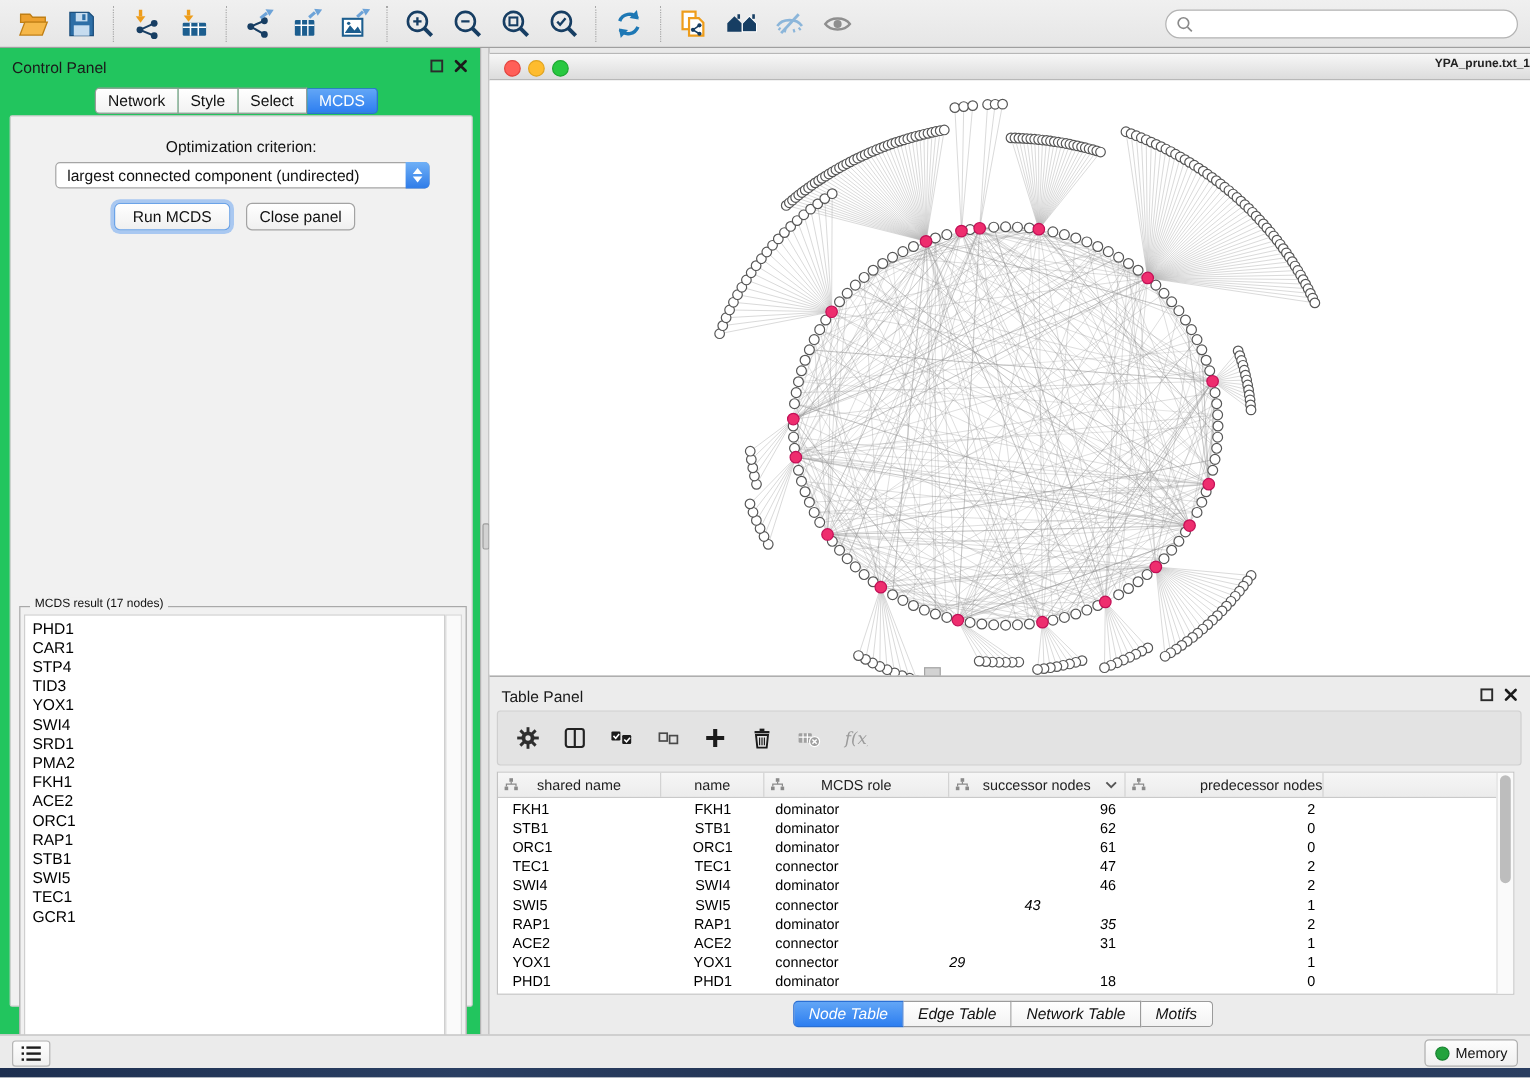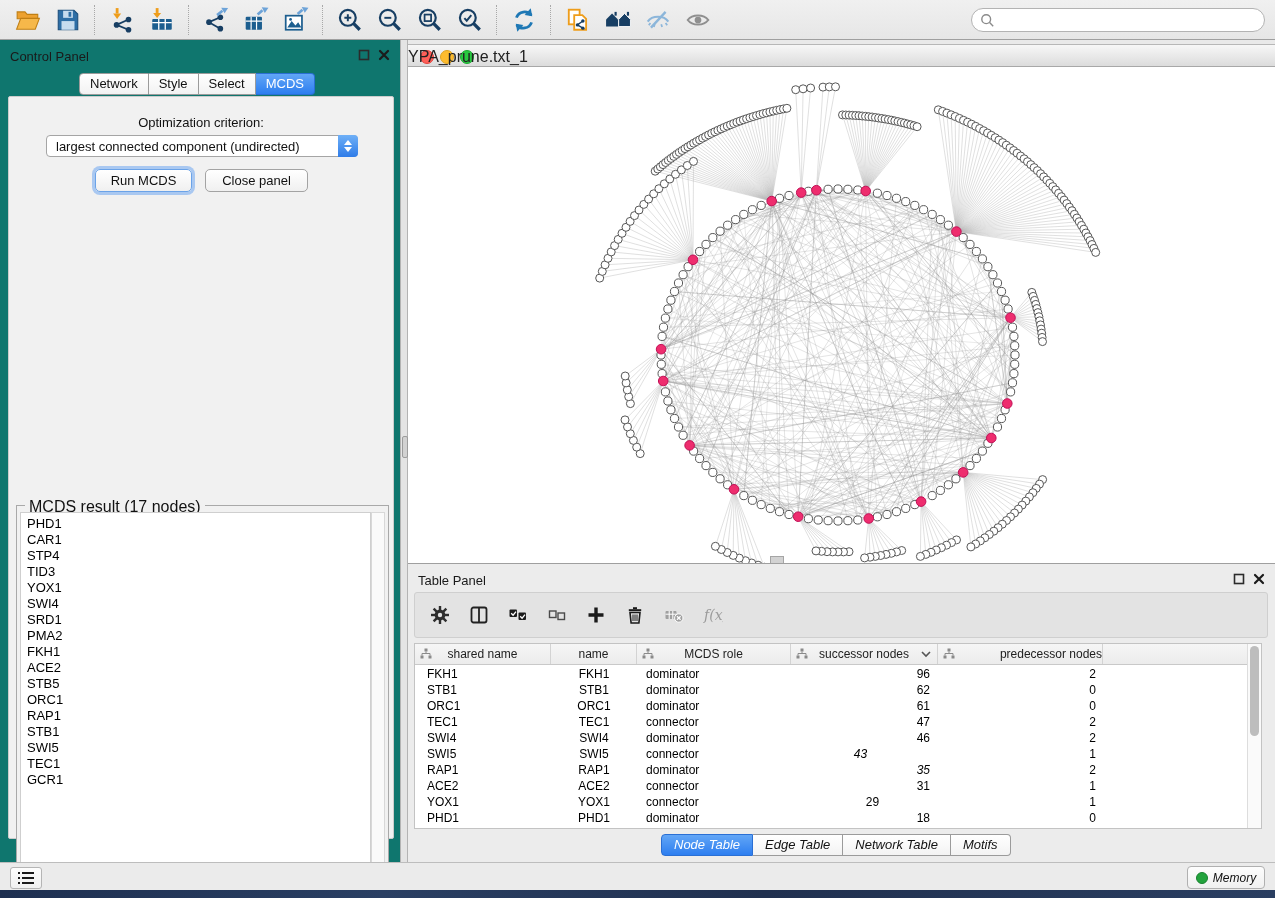--- a/index.html
+++ b/index.html
@@ -10,21 +10,21 @@
   #toolbar{position:absolute;left:0;top:0;width:1275px;height:40px;
     background:linear-gradient(#f0f0f0,#e6e6e6);border-bottom:1px solid #9f9f9f;
     display:flex;align-items:center;padding-left:8px;box-sizing:border-box;}
   .tbicon{width:34px;height:30px;display:flex;align-items:center;justify-content:center;margin:0 3px;}
   .tbsep{width:1px;height:30px;margin:0 6px;border-left:1px dotted #a8a8a8;}
   #searchbox{position:absolute;right:10px;top:8px;width:294px;height:24px;background:#fff;
     border:1px solid #b3b3b3;border-radius:13px;display:flex;align-items:center;padding-left:8px;box-sizing:border-box;}
   #searchbox input{border:none;outline:none;flex:1;font-size:12px;background:transparent;margin-left:4px;}
 
   
-  #control-panel{position:absolute;left:0;top:40px;width:400px;height:822px;background:#0f766e;}
+  #control-panel{position:absolute;left:0;top:40px;width:400px;height:822px;background:#22c55e;}
   .panel-title{position:absolute;left:10px;top:9px;font-size:13px;color:#1a1a1a;}
   .panel-btns{position:absolute;right:10px;top:9px;display:flex;gap:8px;align-items:center;}
   .ctabs{position:absolute;left:79px;top:33px;display:flex;}
   .ctab{height:20px;line-height:20px;text-align:center;font-size:13px;background:linear-gradient(#ffffff,#f2f2f2);
     border:1px solid #9b9b9b;border-left:none;color:#111;padding:0 10px;}
   .ctab:first-child{border-left:1px solid #9b9b9b;border-radius:4px 0 0 4px;}
   .ctab:last-child{border-radius:0 4px 4px 0;}
   .ctab.sel{background:linear-gradient(#62a6f6,#2d7ef0);color:#fff;border-color:#2a6fd4;}
   #cp-content{position:absolute;left:8px;top:56px;width:384px;height:741px;background:#f1f1f1;
     border:1px solid #cccccc;border-radius:2px;}
@@ -32,39 +32,39 @@
   #criterion{position:absolute;left:37px;top:38px;width:312px;height:22px;background:#fff;border:1px solid #a5a5a5;
     border-radius:4px;display:flex;align-items:center;box-sizing:border-box;}
   #criterion .val{flex:1;font-size:13px;padding-left:9px;color:#111;white-space:nowrap;}
   #criterion .spin{width:20px;height:22px;margin-right:-1px;border-radius:0 4px 4px 0;
     background:linear-gradient(#6fb0f7,#2f7ce8);display:flex;flex-direction:column;align-items:center;justify-content:center;gap:2px;}
   .tri-up{width:0;height:0;border-left:4px solid transparent;border-right:4px solid transparent;border-bottom:5px solid #fff;}
   .tri-dn{width:0;height:0;border-left:4px solid transparent;border-right:4px solid transparent;border-top:5px solid #fff;}
   .pushbtn{position:absolute;top:72px;height:23px;background:linear-gradient(#ffffff,#f0f0f0);border:1px solid #a3a3a3;
     border-radius:5px;font-size:13px;color:#111;display:flex;align-items:center;justify-content:center;box-sizing:border-box;}
   #run-btn{left:86px;width:97px;border-color:#6ba3e8;box-shadow:0 0 0 3px rgba(110,165,240,.55);}
-  #closepanel-btn{left:196px;width:103px;}
+  #closepanel-btn{left:196px;width:91px;}
   #mcds-result{position:absolute;left:7px;top:408px;width:371px;height:368px;border:1px solid #a9a9a9;background:#f1f1f1;}
-  #mcds-legend{position:absolute;left:8px;top:-8px;background:#f1f1f1;padding:0 4px;font-size:16px;color:#111;}
+  #mcds-legend{position:absolute;left:8px;top:-8px;background:#f1f1f1;padding:0 4px;font-size:10px;color:#111;}
   #mcds-list{position:absolute;left:3px;top:6px;right:17px;bottom:3px;background:#fff;border:1px solid #cfcfcf;
     overflow:hidden;padding:3px 0 0 6px;box-sizing:border-box;}
   #mcds-list .item{font-size:13px;line-height:16px;color:#000;}
   #mcds-scroll{position:absolute;top:6px;right:3px;width:14px;bottom:3px;background:#fafafa;border:1px solid #d8d8d8;box-sizing:border-box;}
 
   
   #vsplit{position:absolute;left:400px;top:40px;width:8px;height:822px;background:#e4e4e4;
     border-left:1px solid #b3b3b3;border-right:1px solid #b3b3b3;box-sizing:border-box;}
   #vsplit .grip{position:absolute;left:1px;top:396px;width:4px;height:20px;background:#d2d2d2;border:1px solid #9c9c9c;border-radius:2px;}
   #hsplit-grip{position:absolute;left:770px;top:556px;width:12px;height:6px;background:#d2d2d2;border:1px solid #a5a5a5;}
 
   
   #netwin{position:absolute;left:408px;top:44px;width:867px;height:518px;background:#fff;border-top:1px solid #b7b7b7;box-sizing:border-box;}
   #nettitle{position:absolute;left:0;top:0;width:100%;height:22px;background:linear-gradient(#f7f7f7,#dcdcdc);
     border-bottom:1px solid #a8a8a8;box-sizing:border-box;}
-  #nettitle .t{position:absolute;left:0;top:3px;width:100%;text-align:left;font-size:16px;color:#222;}
+  #nettitle .t{position:absolute;left:0;top:3px;width:100%;text-align:right;font-size:10px;color:#222;font-weight:bold;}
   .light{position:absolute;top:5px;width:12px;height:12px;border-radius:50%;}
   #light-close{left:12px;background:#ff5f58;border:1px solid #e2443e;}
   #light-min{left:32px;background:#febc2e;border:1px solid #e0a421;}
   #light-max{left:52px;background:#28c840;border:1px solid #1ea832;}
   #netcanvas{position:absolute;left:0;top:22px;width:867px;height:496px;background:#fff;}
 
   
   #table-panel{position:absolute;left:408px;top:563px;width:867px;height:299px;background:#ececec;border-top:1px solid #9f9f9f;box-sizing:border-box;}
   #tp-toolbar{position:absolute;left:6px;top:28px;width:854px;height:46px;background:#e3e3e3;border:1px solid #cfcfcf;border-radius:3px;
     display:flex;align-items:center;padding-left:12px;box-sizing:border-box;}
@@ -85,21 +85,21 @@
     color:#111;padding:0 12px;}
   .btab:first-child{border-left:1px solid #9b9b9b;border-radius:4px 0 0 4px;}
   .btab:last-child{border-radius:0 4px 4px 0;}
   .btab.sel{background:linear-gradient(#62a6f6,#2d7ef0);color:#fff;border-color:#2a6fd4;}
 
   
   #statusbar{position:absolute;left:0;top:862px;width:1275px;height:28px;background:#ebebeb;border-top:1px solid #bdbdbd;box-sizing:border-box;}
   #listbtn{position:absolute;left:10px;top:4px;width:30px;height:20px;background:linear-gradient(#fdfdfd,#f0f0f0);
     border:1px solid #b5b5b5;border-radius:3px;display:flex;align-items:center;justify-content:center;}
   #membtn{position:absolute;right:10px;top:3px;width:76px;height:21px;background:linear-gradient(#fdfdfd,#f0f0f0);
-    border:1px solid #b0b0b0;border-radius:4px;display:flex;align-items:center;justify-content:center;gap:5px;font-size:12px;color:#111;font-style:italic;}
+    border:1px solid #b0b0b0;border-radius:4px;display:flex;align-items:center;justify-content:center;gap:5px;font-size:12px;color:#111;}
   #memdot{width:10px;height:10px;border-radius:50%;background:#23a33d;border:1px solid #188230;}
   #desktop{position:absolute;left:0;top:890px;width:1275px;height:8px;
     background:linear-gradient(90deg,#1d2f50,#2a3f63 30%,#20304f 60%,#2a3e61);}
 </style>
 </head>
 <body>
 
 <div id="app">
 
   <div id="toolbar">
@@ -277,21 +277,20 @@
             <div class="item">PHD1</div>
             <div class="item">CAR1</div>
             <div class="item">STP4</div>
             <div class="item">TID3</div>
             <div class="item">YOX1</div>
             <div class="item">SWI4</div>
             <div class="item">SRD1</div>
             <div class="item">PMA2</div>
             <div class="item">FKH1</div>
             <div class="item">ACE2</div>
-            <div class="item">STB5</div>
             <div class="item">ORC1</div>
             <div class="item">RAP1</div>
             <div class="item">STB1</div>
             <div class="item">SWI5</div>
             <div class="item">TEC1</div>
             <div class="item">GCR1</div>
           </div>
         <div id="mcds-scroll"></div>
       </div>
     </div>
@@ -1414,21 +1413,21 @@
             <div class="tcell" style="left: 0px; width: 136px; text-align: left; padding-left: 12px;">ACE2</div>
             <div class="tcell" style="left: 136px; width: 86px; text-align: center;">ACE2</div>
             <div class="tcell" style="left: 222px; width: 154px; text-align: left; padding-left: 9px;">connector</div>
             <div class="tcell" style="left: 376px; width: 147px; text-align: right; padding-right: 8px;">31</div>
             <div class="tcell" style="left: 523px; width: 165px; text-align: right; padding-right: 7px;">1</div>
           </div>
           <div class="trow" style="top: 130px;">
             <div class="tcell" style="left: 0px; width: 136px; text-align: left; padding-left: 12px;">YOX1</div>
             <div class="tcell" style="left: 136px; width: 86px; text-align: center;">YOX1</div>
             <div class="tcell" style="left: 222px; width: 154px; text-align: left; padding-left: 9px;">connector</div>
-            <div class="tcell" style="left: 388px; width: 147px; text-align: center; padding-right: 8px;">29</div>
+            <div class="tcell" style="left: 376px; width: 147px; text-align: left; padding-right: 8px; font-style: italic;">29</div>
             <div class="tcell" style="left: 523px; width: 165px; text-align: right; padding-right: 7px;">1</div>
           </div>
           <div class="trow" style="top: 146px;">
             <div class="tcell" style="left: 0px; width: 136px; text-align: left; padding-left: 12px;">PHD1</div>
             <div class="tcell" style="left: 136px; width: 86px; text-align: center;">PHD1</div>
             <div class="tcell" style="left: 222px; width: 154px; text-align: left; padding-left: 9px;">dominator</div>
             <div class="tcell" style="left: 376px; width: 147px; text-align: right; padding-right: 8px;">18</div>
             <div class="tcell" style="left: 523px; width: 165px; text-align: right; padding-right: 7px;">0</div>
           </div>
         </div>

